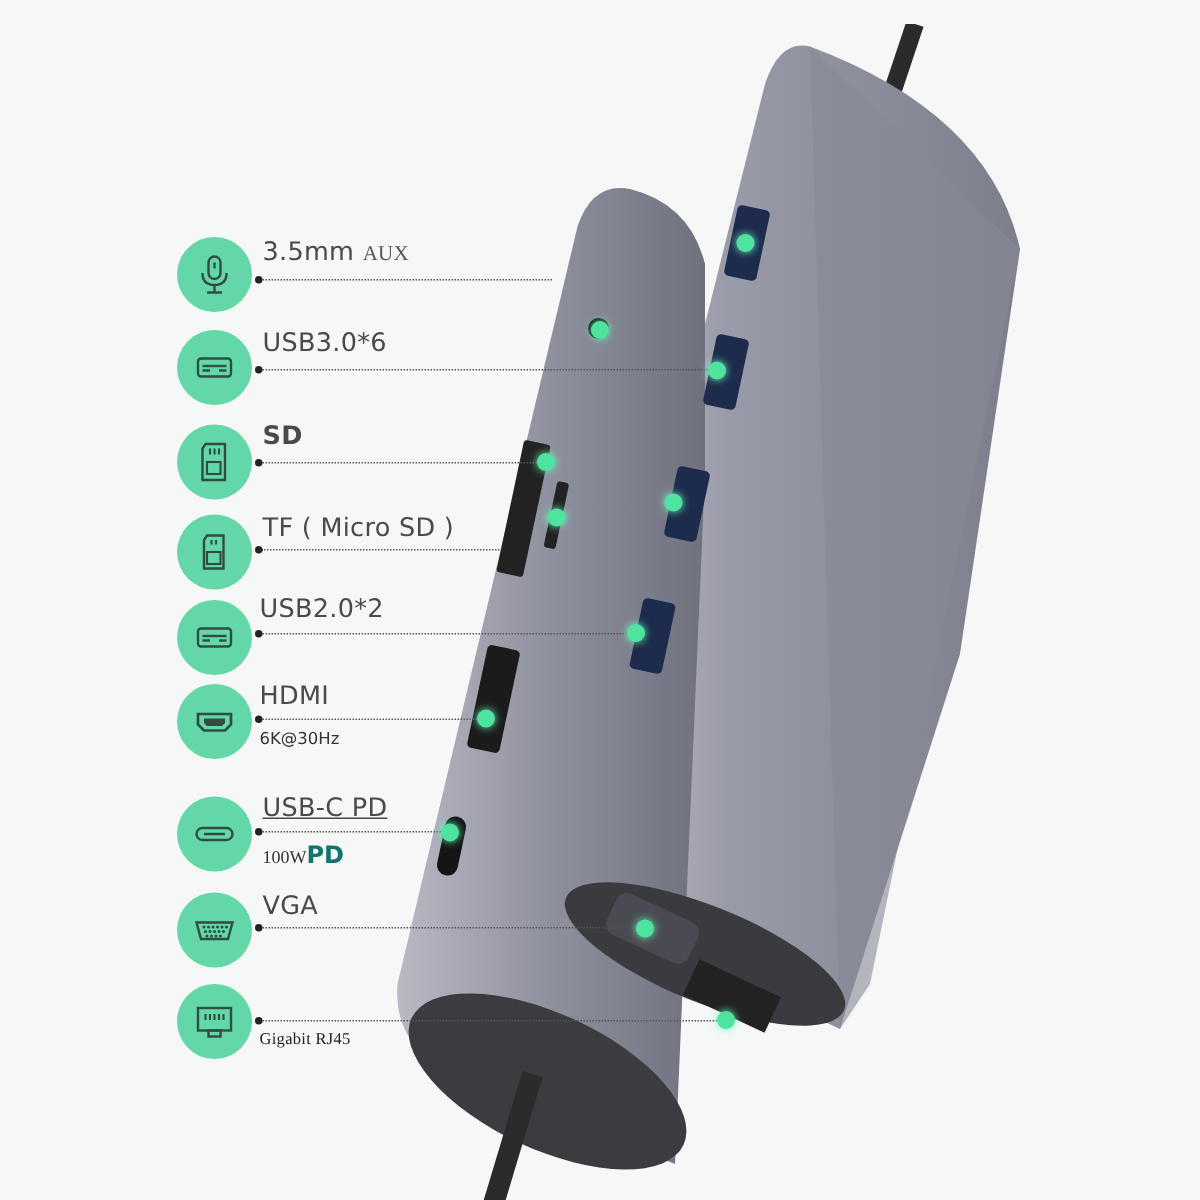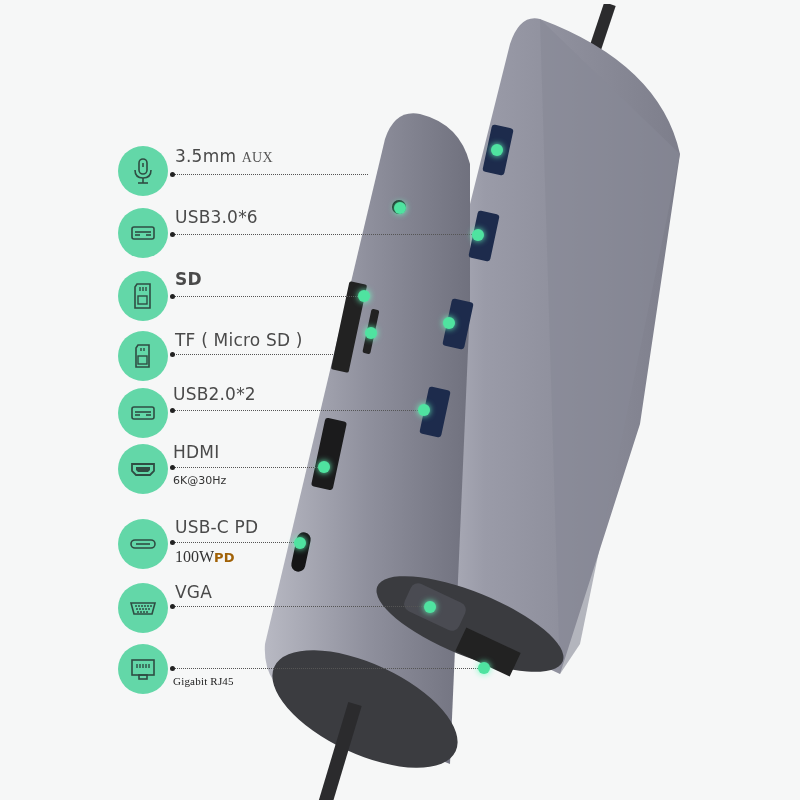--- a/index.html
+++ b/index.html
@@ -1,17 +1,17 @@
 <!DOCTYPE html>
 <html><head>
 <meta charset="utf-8">
 <style>
   html,body{margin:0;padding:0;}
   body{width:800px;height:800px;background:#f6f7f7;position:relative;overflow:hidden;font-family:"DejaVu Sans","Liberation Sans",sans-serif;}
-  .stage{position:absolute;left:0;top:4px;width:800px;height:564px;}
+  .stage{position:absolute;left:0;top:16px;width:800px;height:564px;}
   .circle{position:absolute;width:50px;height:50px;border-radius:50%;background:#63d7a8;display:flex;align-items:center;justify-content:center;}
   .circle svg{width:30px;height:30px;}
   .label{position:absolute;color:#4a4a4a;font-size:17px;letter-spacing:0.2px;white-space:nowrap;}
   .sub{position:absolute;color:#333;font-size:11px;white-space:nowrap;}
   .serif{font-family:"Liberation Serif","DejaVu Serif",serif;}
   .dot{position:absolute;width:5px;height:5px;border-radius:50%;background:#222;}
   .lead{position:absolute;height:0;border-top:1.5px dotted #555;}
   .gdot{position:absolute;width:12px;height:12px;border-radius:50%;background:#4fe3a0;box-shadow:0 0 6px #6affc0;}
   svg.device{position:absolute;left:0;top:0;}
 </style>
@@ -155,22 +155,22 @@
   <div class="label" style="left:173px;top:438px;">HDMI</div>
   <div class="sub" style="left:173px;top:470px;">6K@30Hz</div>
 
   <div class="circle" style="left:118px;top:515px;">
     <svg viewBox="0 0 30 30">
         <rect x="3" y="11" width="24" height="8" rx="4" fill="none" stroke="#2f4d43" stroke-width="1.6"></rect>
         <line x1="8" y1="15" x2="22" y2="15" stroke="#2f4d43" stroke-width="1.6"></line>
       </svg>
   </div>
   <div class="dot" style="left:170px;top:536px;"></div>
-  <div class="label" style="left:175px;top:513px;">USB-C PD</div>
-  <div class="sub" style="left:175px;top:544px;"><span class="serif" style="font-size:16px;">100W</span><span style="font-weight:bold;font-size:13px;color:#a16207;">PD</span></div>
+  <div class="label" style="left:175px;top:513px;text-decoration:underline;">USB-C PD</div>
+  <div class="sub" style="left:175px;top:544px;"><span class="serif" style="font-size:12px;">100W</span><span style="font-weight:bold;font-size:16px;color:#0f766e;">PD</span></div>
 
   <div class="circle" style="left:118px;top:579px;">
     <svg viewBox="0 0 30 30">
         <path d="M3 10 H27 L24 21 H6 Z" fill="none" stroke="#2f4d43" stroke-width="1.6"></path>
         <g fill="#2f4d43">
           <circle cx="8" cy="13" r="1"></circle>
           <circle cx="11" cy="13" r="1"></circle>
           <circle cx="14" cy="13" r="1"></circle>
           <circle cx="17" cy="13" r="1"></circle>
           <circle cx="20" cy="13" r="1"></circle>

